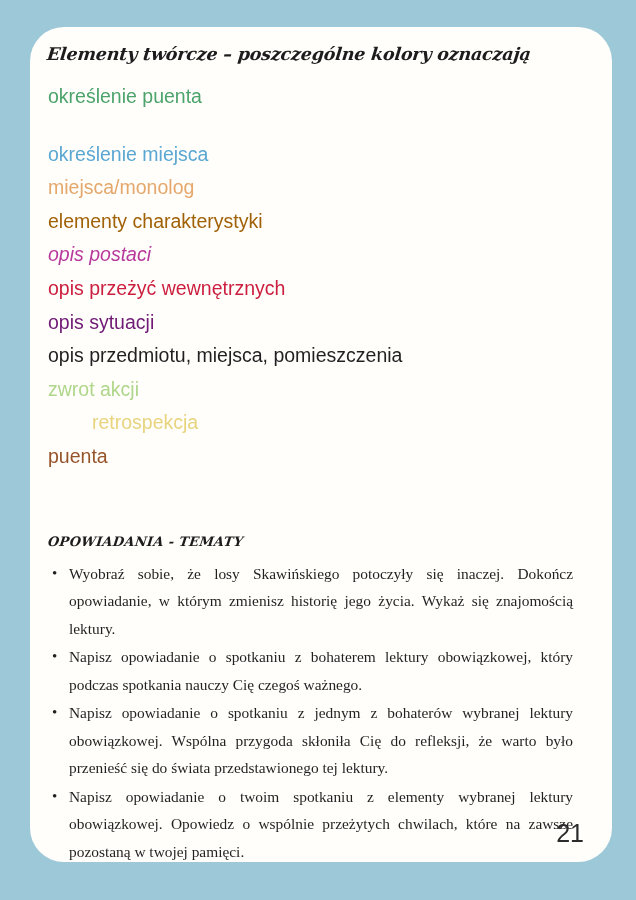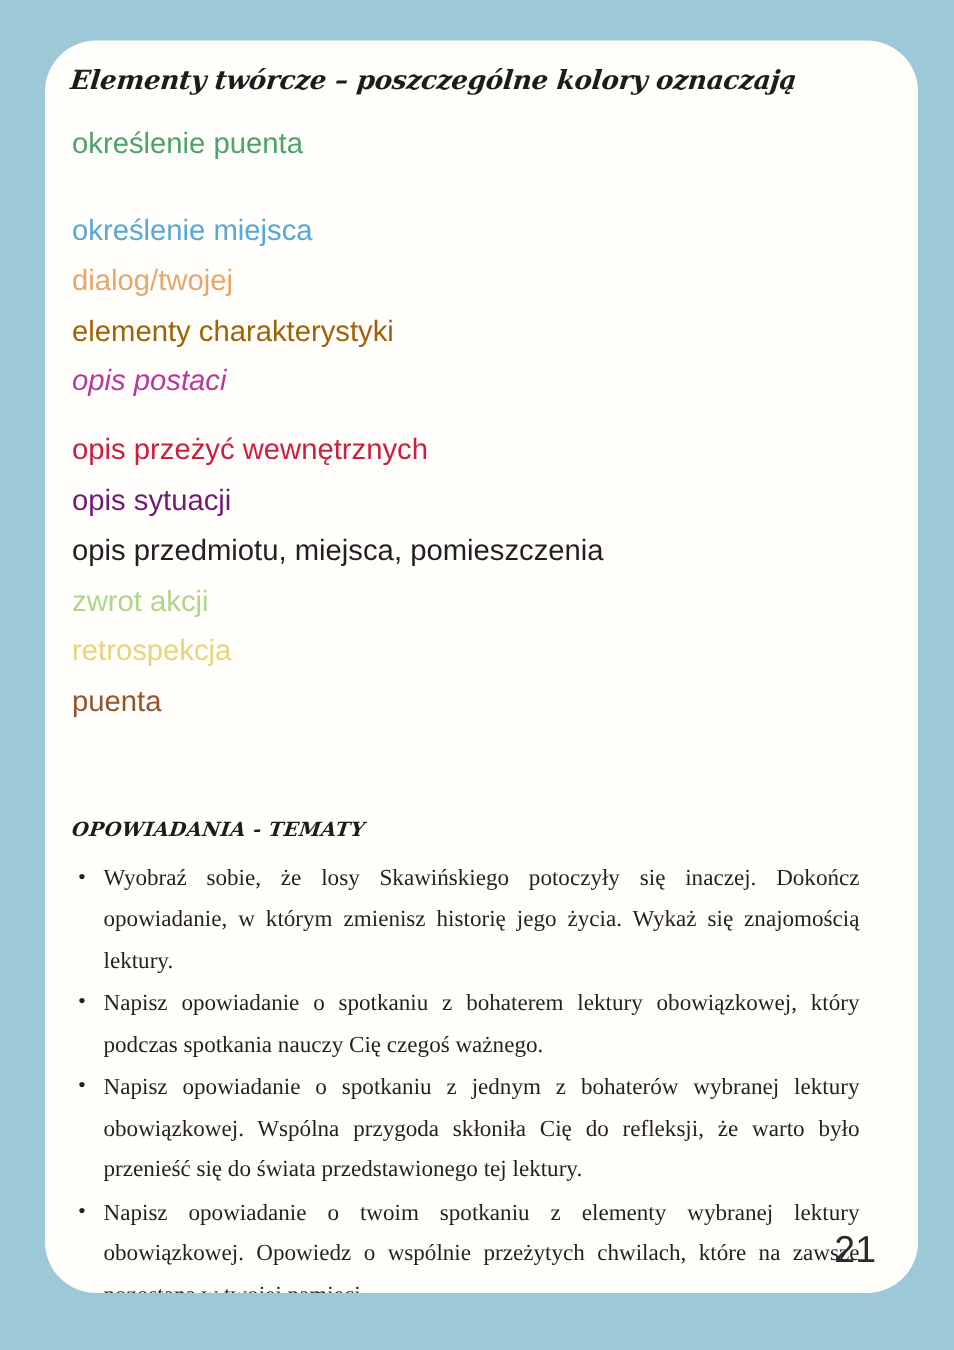--- a/index.html
+++ b/index.html
@@ -134,28 +134,28 @@
 
 <div id="page">
   <div id="card">
     <div id="card-inner">
 
       <h1 class="hand-title">Elementy twórcze – poszczególne kolory oznaczają</h1>
 
       <ul id="legend">
           <li style="color: rgb(76, 163, 107);">określenie puenta</li>
           <li style="color: rgb(90, 167, 211); margin-top: 24px;">określenie miejsca</li>
-          <li style="color: rgb(229, 167, 107);">dialog/twojej</li>
+          <li style="color: rgb(229, 167, 107);">miejsca/monolog</li>
           <li style="color: #a16207;">elementy charakterystyki</li>
           <li style="color: rgb(184, 57, 156); font-style: italic;">opis postaci</li>
-          <li style="color: rgb(204, 31, 63); margin-top: 12px;">opis przeżyć wewnętrznych</li>
+          <li style="color: rgb(204, 31, 63);">opis przeżyć wewnętrznych</li>
           <li style="color: #701a75;">opis sytuacji</li>
           <li style="color: rgb(35, 31, 32);">opis przedmiotu, miejsca, pomieszczenia</li>
           <li style="color: rgb(175, 214, 138);">zwrot akcji</li>
-          <li style="color: rgb(232, 212, 126);">retrospekcja</li>
+          <li style="color: rgb(232, 212, 126); margin-left: 44px;">retrospekcja</li>
           <li style="color: rgb(150, 84, 43);">puenta</li>
         </ul>
 
       <div id="topics-section">
         <h2 class="hand-subtitle">OPOWIADANIA - TEMATY</h2>
         <ul id="topics">
             <li>
               <span class="bullet">•</span>
               <span class="txt">Wyobraź sobie, że losy Skawińskiego potoczyły się inaczej. Dokończ opowiadanie, w którym zmienisz historię jego życia. Wykaż się znajomością lektury.</span>
             </li>

